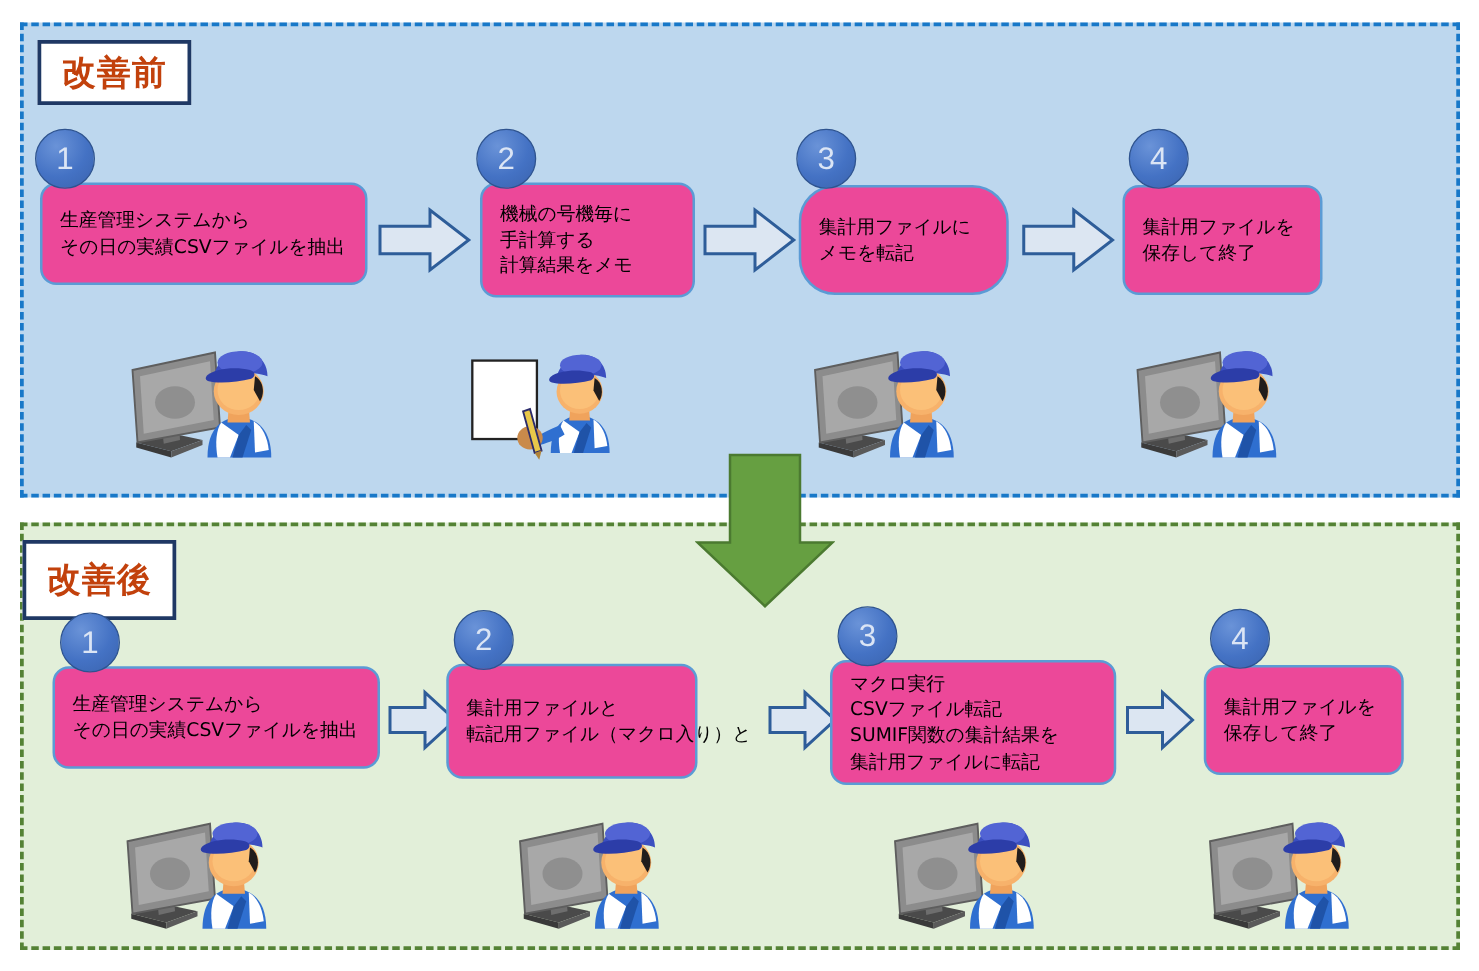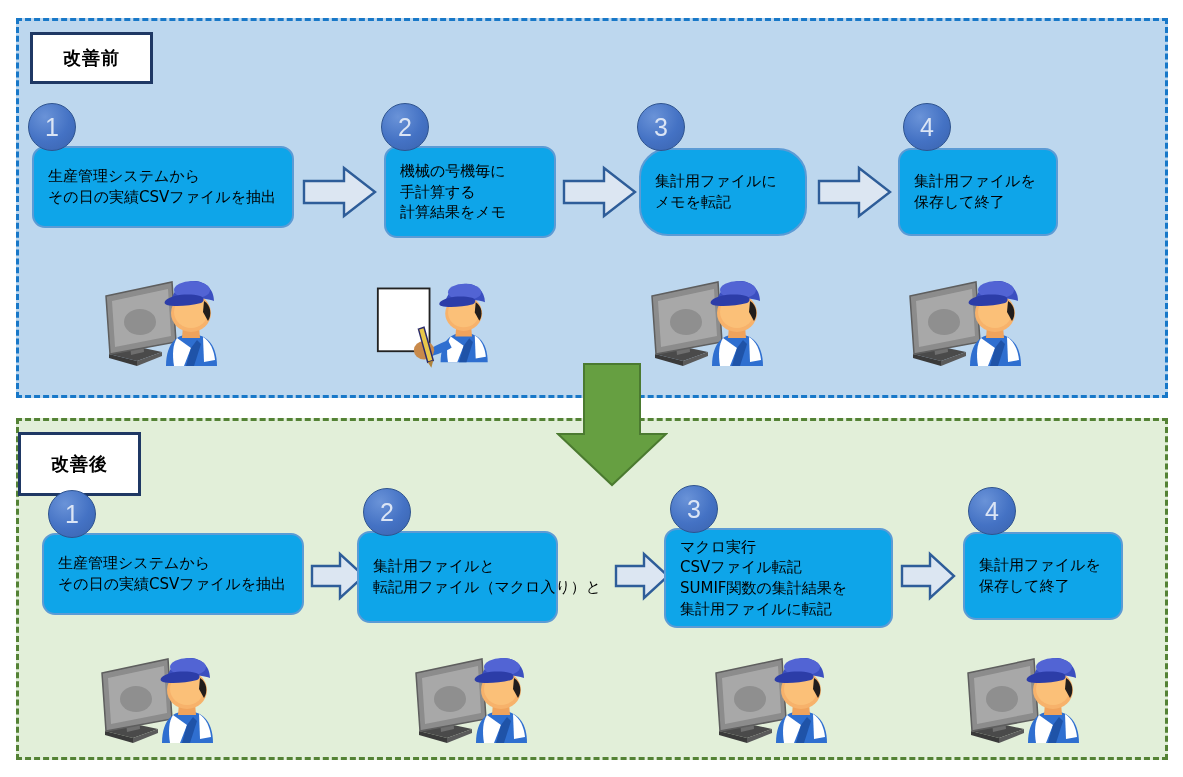--- a/index.html
+++ b/index.html
@@ -40,22 +40,22 @@
   
   .section-title {
     position: absolute;
     background: #ffffff;
     border: 3px solid #1F3864;
     box-sizing: border-box;
     display: flex;
     align-items: center;
     justify-content: center;
     font-weight: bold;
-    font-size: 18px;
-    color: #000000;
+    font-size: 27px;
+    color: #c2410c;
     letter-spacing: 1px;
     font-family: "DejaVu Sans", "Liberation Sans", sans-serif;
   }
   #title-before {
     left: 30px;
     top: 32px;
     width: 123px;
     height: 52px;
   }
   #title-after {
@@ -80,21 +80,21 @@
     color: #dbe5f5;
     font-size: 25px;
     font-family: "Liberation Sans", sans-serif;
     line-height: 1;
     z-index: 3;
   }
 
   
   .proc-box {
     position: absolute;
-    background: #0ea5e9;
+    background: #ec4899;
     border: 2px solid #5B9BD5;
     border-radius: 13px;
     box-sizing: border-box;
     display: flex;
     flex-direction: column;
     justify-content: center;
     padding: 6px 12px 6px 14px;
     z-index: 2;
   }
   .proc-box .line {

